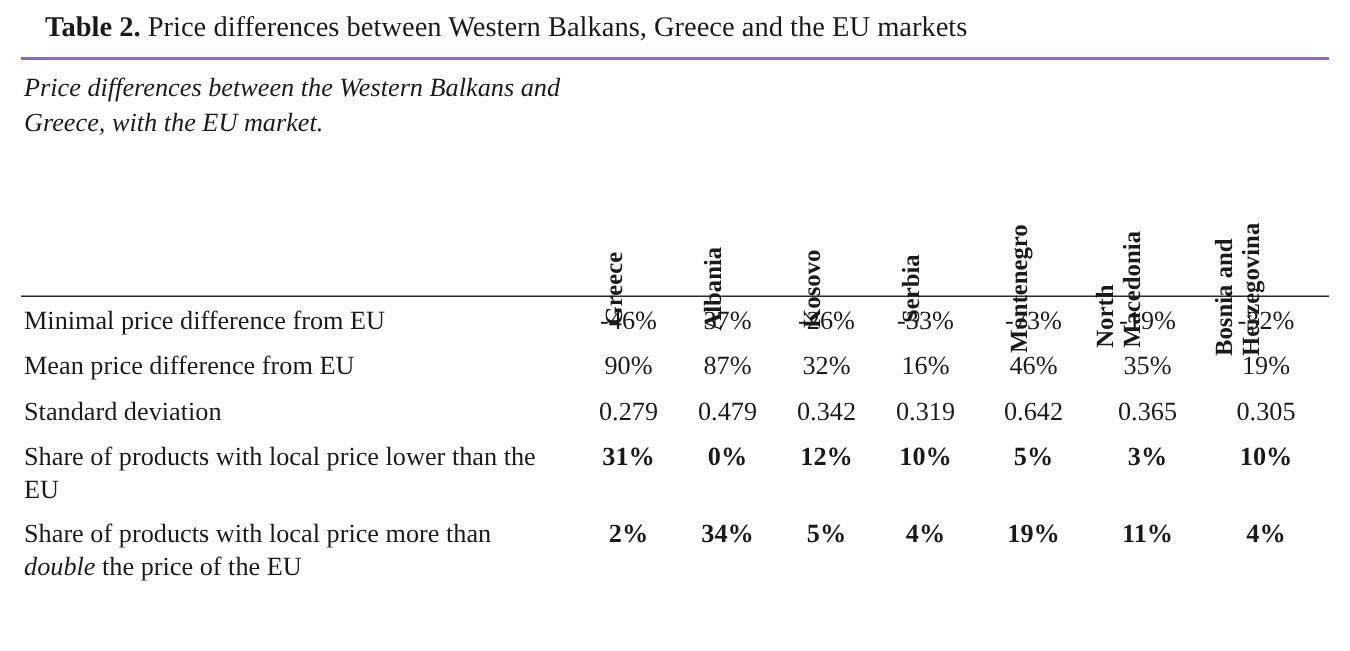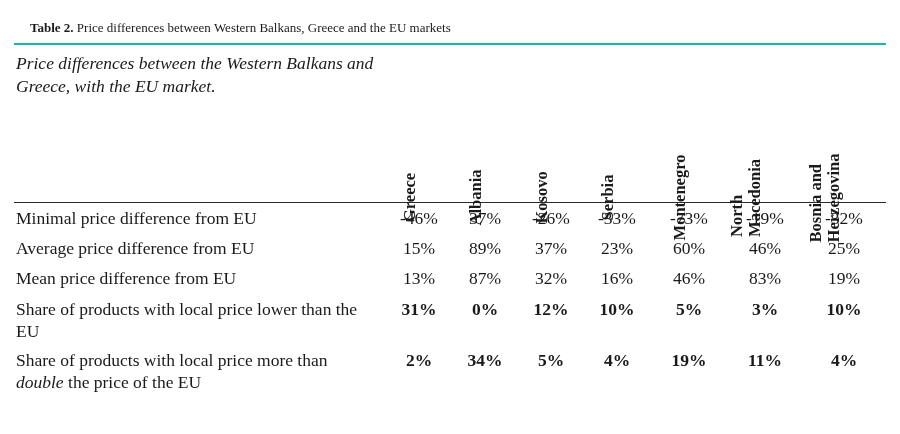--- a/index.html
+++ b/index.html
@@ -15,36 +15,35 @@
     overflow: hidden;
   }
   .page {
     position: relative;
     width: 900px;
     height: 434px;
     box-sizing: border-box;
     padding: 0 14px;
   }
   .caption {
-    font-size: 13px;
+    font-size: 19px;
     line-height: 1.2;
     padding: 8px 0 7px 16px;
     white-space: nowrap;
-    margin-top: 12px;
   }
   .caption .cap-label {
     font-weight: bold;
   }
   table.data {
     width: 100%;
     border-collapse: collapse;
     table-layout: fixed;
   }
   table.data .rule-top td {
-    border-top: 2px solid #14b8a6;
+    border-top: 2px solid #8b5cf6;
   }
   table.data .rule-mid td {
     border-top: 1.5px solid #2b2b2b;
   }
   .head-row td {
     vertical-align: bottom;
     padding: 0;
     height: 146px;
   }
   .head-desc {
@@ -189,42 +188,42 @@
       <td class="val">-46%</td>
       <td class="val">37%</td>
       <td class="val">-26%</td>
       <td class="val">-33%</td>
       <td class="val">-73%</td>
       <td class="val">-19%</td>
       <td class="val">-32%</td>
     </tr>
 
 
-    <tr class="body-row">
-      <td class="label">Average price difference from EU</td>
-      <td class="val">15%</td>
-      <td class="val">89%</td>
-      <td class="val">37%</td>
-      <td class="val">23%</td>
-      <td class="val">60%</td>
-      <td class="val">46%</td>
-      <td class="val">25%</td>
-    </tr>
 
     <tr class="body-row">
       <td class="label">Mean price difference from EU</td>
-      <td class="val">13%</td>
+      <td class="val">90%</td>
       <td class="val">87%</td>
       <td class="val">32%</td>
       <td class="val">16%</td>
       <td class="val">46%</td>
-      <td class="val">83%</td>
+      <td class="val">35%</td>
       <td class="val">19%</td>
     </tr>
 
+    <tr class="body-row">
+      <td class="label">Standard deviation</td>
+      <td class="val">0.279</td>
+      <td class="val">0.479</td>
+      <td class="val">0.342</td>
+      <td class="val">0.319</td>
+      <td class="val">0.642</td>
+      <td class="val">0.365</td>
+      <td class="val">0.305</td>
+    </tr>
 
     <tr class="body-row two-line">
       <td class="label">Share of products with local price lower than the EU</td>
       <td class="val top-align">31%</td>
       <td class="val top-align">0%</td>
       <td class="val top-align">12%</td>
       <td class="val top-align">10%</td>
       <td class="val top-align">5%</td>
       <td class="val top-align">3%</td>
       <td class="val top-align">10%</td>

